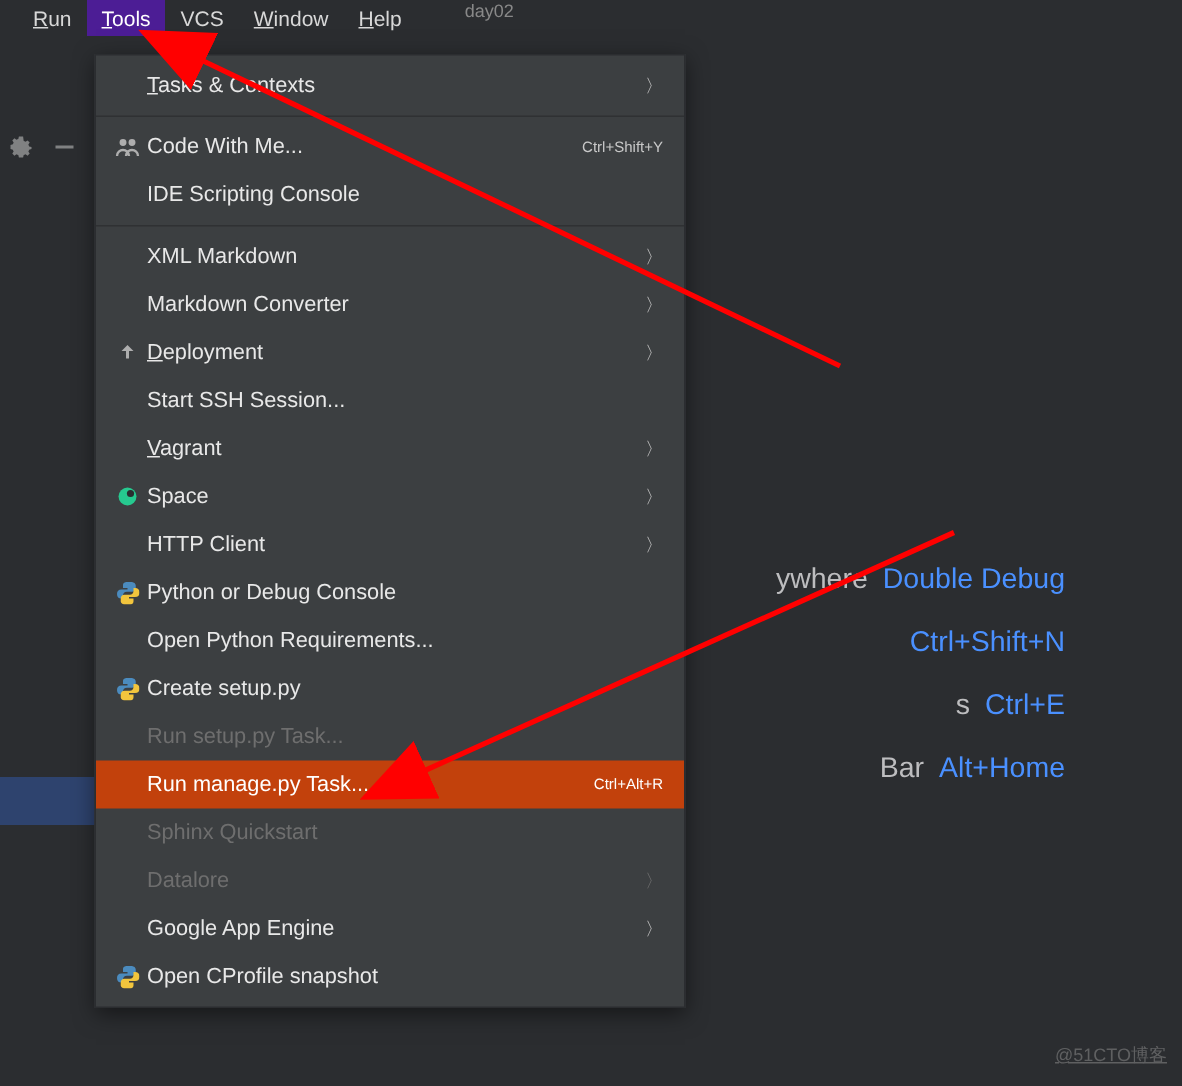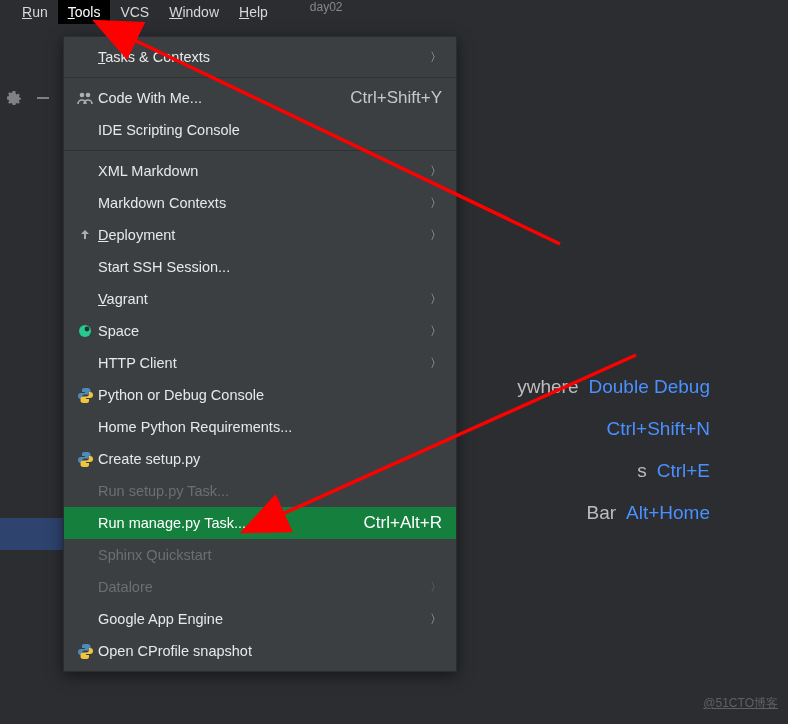--- a/index.html
+++ b/index.html
@@ -1,32 +1,32 @@
 <!DOCTYPE html>
 <html><head>
 <meta charset="utf-8">
 <style>
   * { margin:0; padding:0; box-sizing:border-box; font-family:"Segoe UI",Arial,sans-serif; }
   body { width:788px; height:724px; background:#2b2d30; overflow:hidden; position:relative; color:#bbbbbb; }
   .menubar { height:30px; display:flex; align-items:flex-start; padding-left:12px; font-size:14px; background:#2b2d30; }
   .menubar-item { padding:4px 10px; color:#d8d8d8; cursor:pointer; }
-  .menubar-item.open { background:#000000; color:#fff; }
+  .menubar-item.open { background:#4c1d95; color:#fff; }
   .menubar-item .mn { text-decoration:underline; }
   .project { color:#888; margin-left:32px; font-size:12px; }
   .toolbar-icons { position:absolute; left:6px; top:90px; display:flex; align-items:center; gap:14px; }
   .gear-icon svg,.minus-icon svg { opacity:.65; }
   .dropdown { position:absolute; left:63px; top:36px; width:394px; background:#3c3f41; border:1px solid #2b2d30; box-shadow:0 4px 14px rgba(0,0,0,.5); padding:4px 0; }
   .menu-item { display:flex; align-items:center; height:32px; padding:0 14px 0 10px; font-size:14.5px; color:#e8e8e8; position:relative; cursor:pointer; }
   .menu-item .ic { width:22px; display:flex; justify-content:center; margin-right:2px; }
   .menu-item .lbl .mn { text-decoration:underline; }
-  .menu-item .short { margin-left:auto; color:#c8c8c8; font-size:17px; }
+  .menu-item .short { margin-left:auto; color:#c8c8c8; font-size:10px; }
   .menu-item .arrow { margin-left:auto; color:#c0c0c0; font-size:12px; }
   .menu-item.disabled { color:#6e6e6e; cursor:default; }
   .menu-item.disabled .arrow,.menu-item.disabled .short { color:#6e6e6e; }
-  .menu-item.selected { background:#15803d; color:#fff; }
+  .menu-item.selected { background:#c2410c; color:#fff; }
   .menu-item.selected .short { color:#fff; }
   .sep { height:1px; background:#2f3133; margin:4px 0; }
   .bg-hints { position:absolute; right:78px; top:376px; display:flex; flex-direction:column; gap:20px; font-size:19px; color:#bdbdbf; }
   .bg-hints .row { display:flex; gap:10px; justify-content:flex-end; align-items:baseline; }
   .bg-hints .kb { color:#4a90ff; }
   .sel-row { position:absolute; left:0; top:518px; width:63px; height:32px; background:#2e436e; }
   .watermark { position:absolute; right:10px; bottom:12px; color:#8a8a8a; font-size:12px; opacity:.55;text-decoration:underline; }
   svg.anno { position:absolute; left:0; top:0; pointer-events:none; }
 </style>
 </head>
@@ -79,21 +79,21 @@
       <span class="lbl">IDE Scripting Console</span>
     </div>
   <div class="sep"></div>
   <div class="menu-item">
       <span class="ic"></span>
       <span class="lbl">XML Markdown</span>
       <span class="arrow">〉</span>
     </div>
   <div class="menu-item">
       <span class="ic"></span>
-      <span class="lbl">Markdown Contexts</span>
+      <span class="lbl">Markdown Converter</span>
       <span class="arrow">〉</span>
     </div>
   <div class="menu-item">
     <span class="ic">
         <svg width="14" height="14" viewBox="0 0 14 14">
           <path d="M7 2l4 4H8v5H6V6H3l4-4z" fill="#aeaeae"></path>
         </svg>
       </span>
     <span class="lbl"><span class="mn">D</span>eployment</span>
       <span class="arrow">〉</span>
@@ -126,21 +126,21 @@
     <span class="ic">
         <svg width="15" height="15" viewBox="0 0 15 15">
           <path d="M7 0c-3 0-3 1.5-3 2.5V4h3v1H3C1 5 0 6 0 8s1 3 3 3h1V9c0-1.5 1-2.5 2.5-2.5H10c1.5 0 2.5-1 2.5-2.5V2.5C12.5 1.5 12 0 9 0H7z" fill="#4b8bbe"></path>
           <path d="M8 15c3 0 3-1.5 3-2.5V11H8v-1h4c2 0 3-1 3-3s-1-3-3-3h-1v2c0 1.5-1 2.5-2.5 2.5H5c-1.5 0-2.5 1-2.5 2.5v2C2.5 13.5 3 15 6 15h2z" fill="#f2c53d"></path>
         </svg>
       </span>
     <span class="lbl">Python or Debug Console</span>
   </div>
   <div class="menu-item">
       <span class="ic"></span>
-      <span class="lbl">Home Python Requirements...</span>
+      <span class="lbl">Open Python Requirements...</span>
     </div>
   <div class="menu-item">
     <span class="ic">
         <svg width="15" height="15" viewBox="0 0 15 15">
           <path d="M7 0c-3 0-3 1.5-3 2.5V4h3v1H3C1 5 0 6 0 8s1 3 3 3h1V9c0-1.5 1-2.5 2.5-2.5H10c1.5 0 2.5-1 2.5-2.5V2.5C12.5 1.5 12 0 9 0H7z" fill="#4b8bbe"></path>
           <path d="M8 15c3 0 3-1.5 3-2.5V11H8v-1h4c2 0 3-1 3-3s-1-3-3-3h-1v2c0 1.5-1 2.5-2.5 2.5H5c-1.5 0-2.5 1-2.5 2.5v2C2.5 13.5 3 15 6 15h2z" fill="#f2c53d"></path>
         </svg>
       </span>
     <span class="lbl">Create setup.py</span>
   </div>

